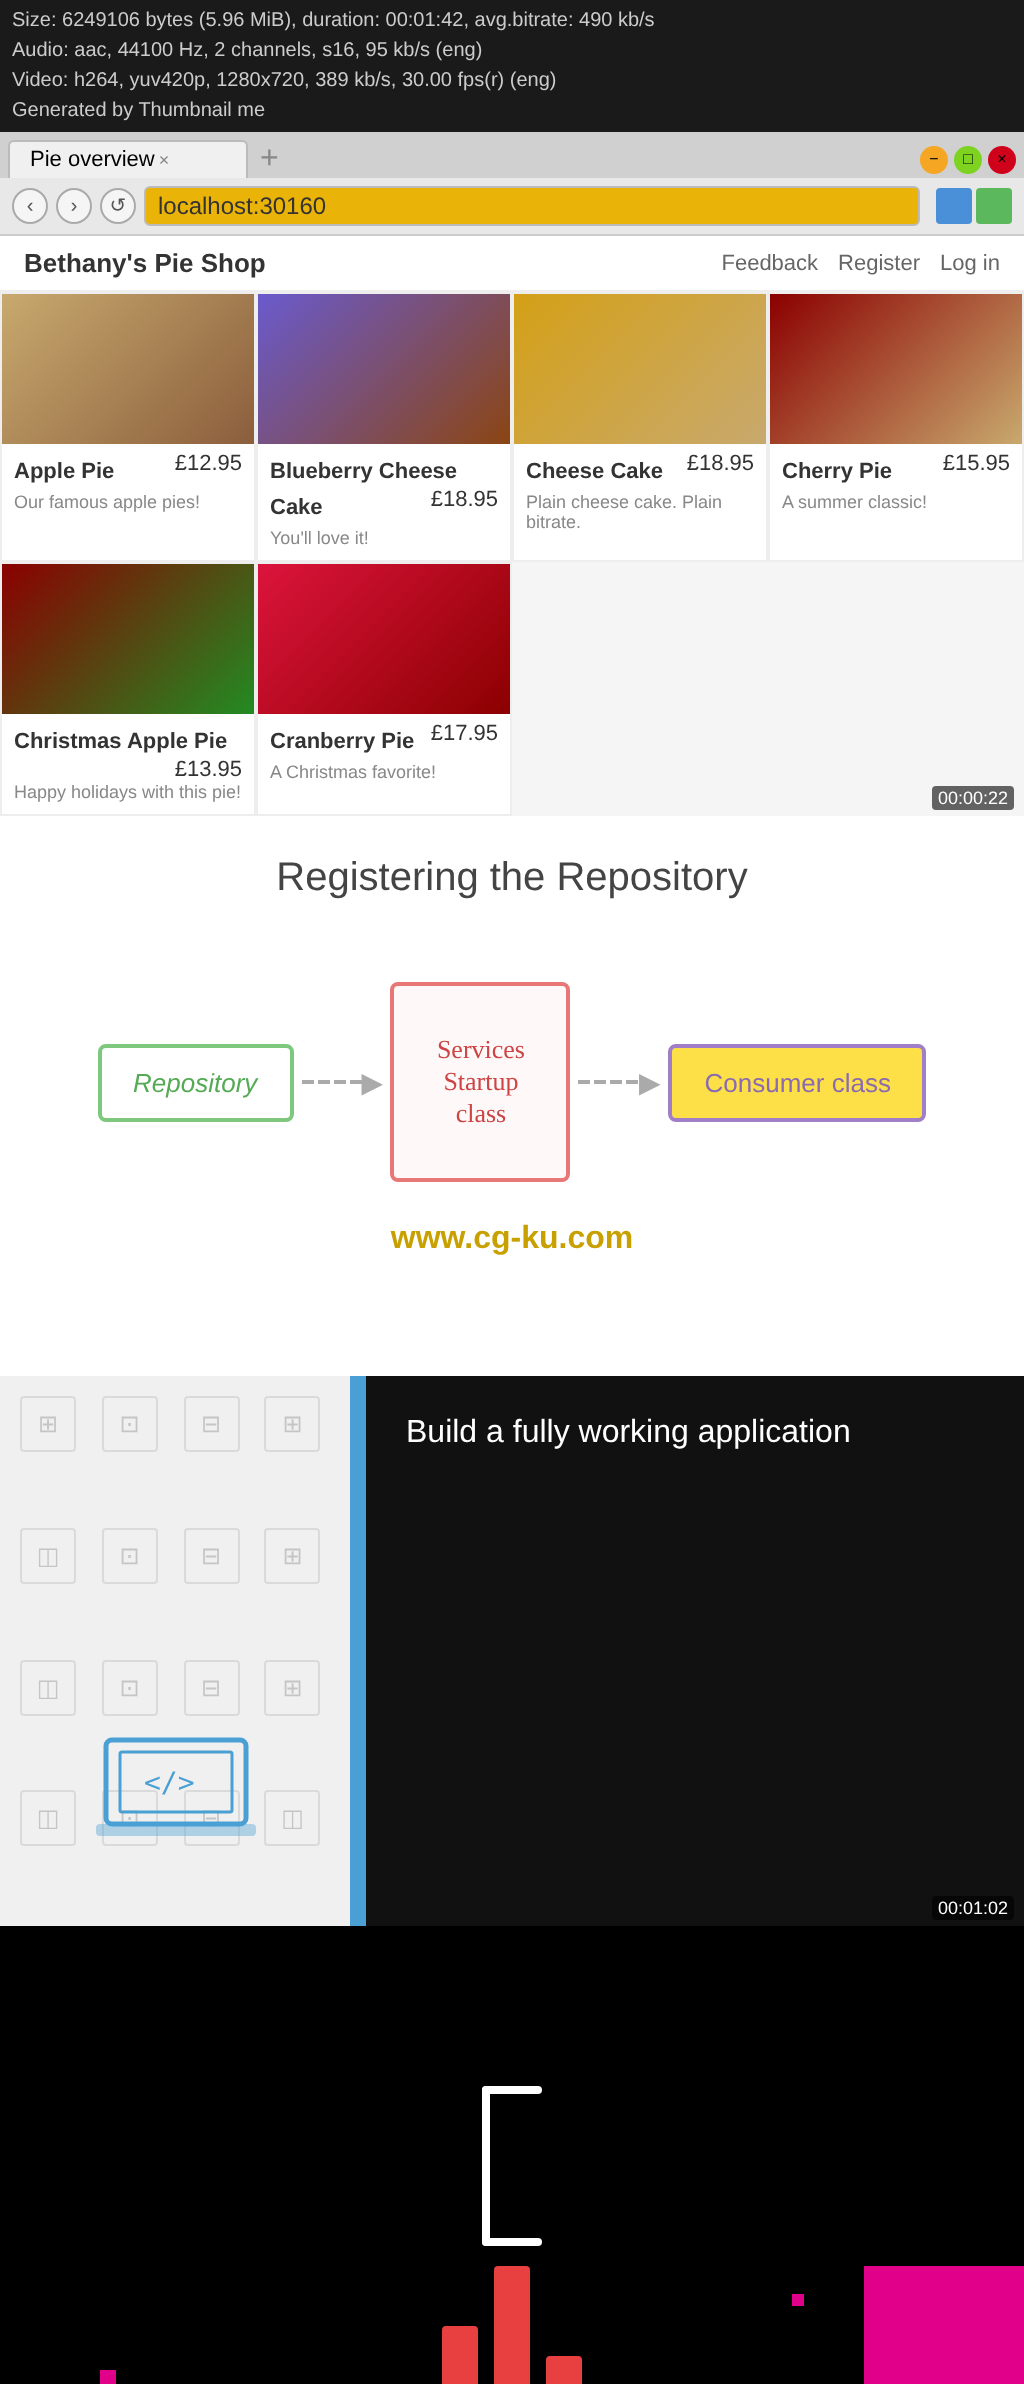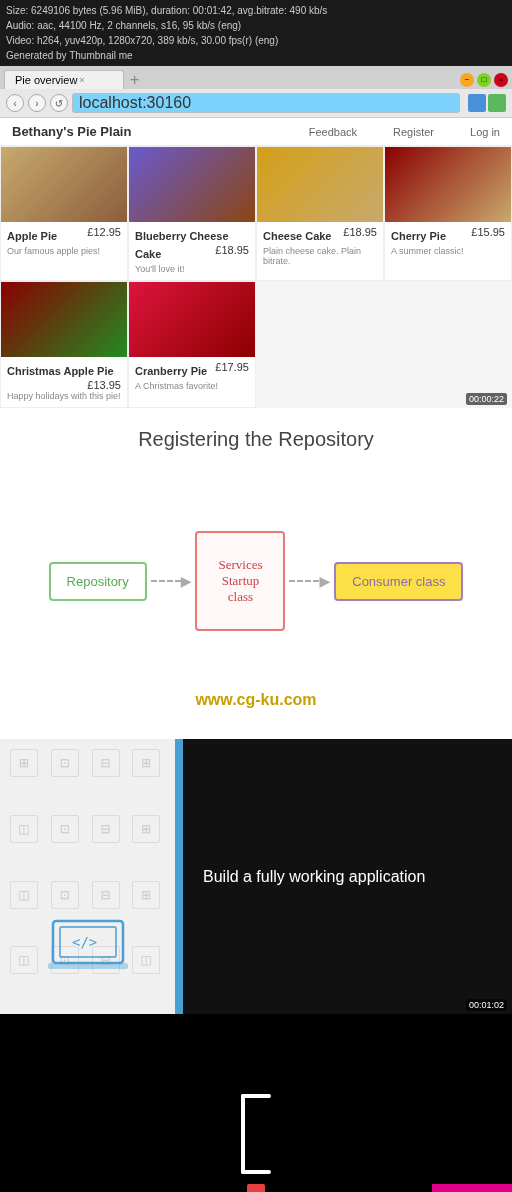--- a/index.html
+++ b/index.html
@@ -57,22 +57,22 @@
       font-size: 10px;
       display: flex; align-items: center; justify-content: center;
       cursor: pointer;
       color: #555;
     }
     .address-bar {
       flex: 1;
       height: 20px;
       border: 1px solid #bbb;
       border-radius: 3px;
-      background: #7dd3fc;
-      font-size: 16px;
+      background: #eab308;
+      font-size: 12px;
       padding: 0 6px;
       color: #333;
       display: flex;
       align-items: center;
     }
     .win-controls {
       display: flex; gap: 3px; margin-left: 4px;
     }
     .win-btn {
       width: 14px; height: 14px;
@@ -86,21 +86,21 @@
     .site-header {
       background: #fff;
       padding: 6px 12px;
       display: flex;
       align-items: center;
       justify-content: space-between;
       border-bottom: 1px solid #eee;
     }
     .site-logo { font-size: 13px; color: #333; font-weight: bold; }
     .site-nav { display: flex; gap: 10px; font-size: 11px; color: #666; }
-    .site-nav a { color: #666; text-decoration: none; margin-left: 26px; }
+    .site-nav a { color: #666; text-decoration: none; }
 
     
     .pie-grid {
       display: grid;
       grid-template-columns: 1fr 1fr 1fr 1fr;
       gap: 0;
       background: #f5f5f5;
     }
     .pie-item {
       background: #fff;
@@ -146,21 +146,20 @@
     }
 
     
     .repo-slide {
       background: #fff;
       padding: 20px 10px 30px;
       display: flex;
       flex-direction: column;
       align-items: center;
       min-height: 280px;
-      gap: 40px;
     }
     .repo-title {
       font-size: 20px;
       font-weight: 300;
       color: #444;
       margin-bottom: 30px;
       text-align: center;
     }
     .repo-diagram {
       display: flex;
@@ -169,20 +168,21 @@
       margin-top: 10px;
     }
     .repo-box {
       border: 2px solid #7dc87d;
       border-radius: 4px;
       padding: 10px 16px;
       font-size: 13px;
       color: #5a5;
       background: #fff;
       text-align: center;
+      font-style: italic;
     }
     .startup-box {
       border: 2px solid #e87777;
       border-radius: 4px;
       padding: 24px 16px;
       font-size: 13px;
       color: #c44;
       background: #fff8f8;
       text-align: center;
       min-width: 90px;
@@ -261,21 +261,21 @@
     }
     .features-blue-bar {
       width: 8px;
       background: #4a9fd4;
       flex-shrink: 0;
     }
     .features-right {
       flex: 1;
       display: flex;
       flex-direction: column;
-      justify-content: center;
+      justify-content: space-between;
       padding: 20px 20px;
       gap: 16px;
     }
     .feature-text {
       color: #fff;
       font-size: 16px;
       font-weight: 300;
     }
 
     
@@ -363,21 +363,21 @@
       <span>localhost:30160</span>
     </div>
     <div style="display:flex;gap:2px;margin-left:4px;">
       <div style="width:18px;height:18px;background:#4a90d9;border-radius:2px;"></div>
       <div style="width:18px;height:18px;background:#5cb85c;border-radius:2px;"></div>
     </div>
   </div>
 </div>
 
 <div class="site-header">
-  <span class="site-logo">Bethany's Pie Plain</span>
+  <span class="site-logo">Bethany's Pie Shop</span>
   <div class="site-nav">
     <a>Feedback</a>
     <a>Register</a>
     <a>Log in</a>
   </div>
 </div>
 
 <div class="section-wrapper">
   <div class="pie-grid" id="pie-grid">
   <div class="pie-item">

